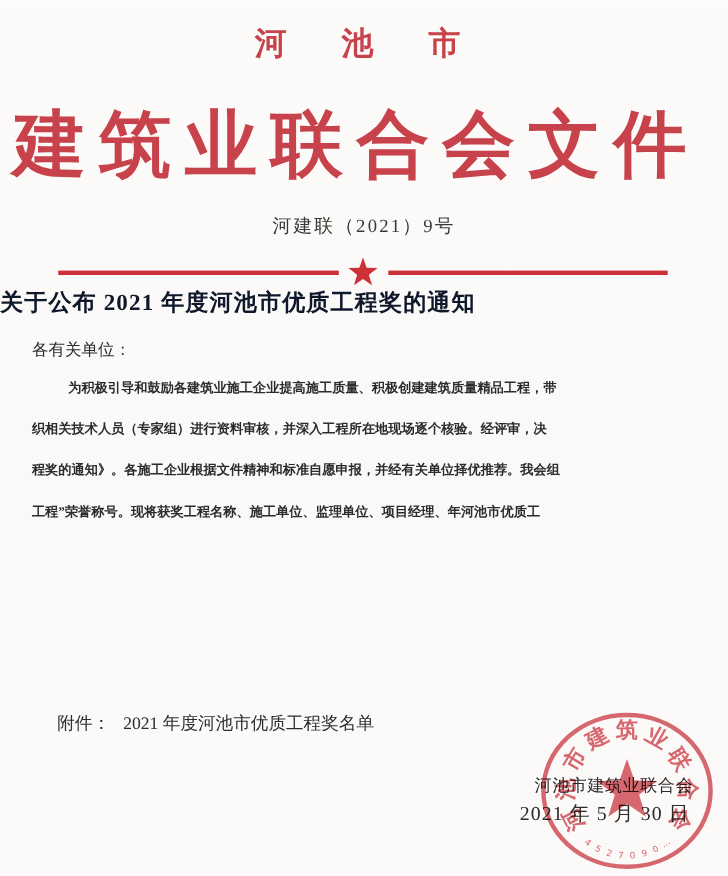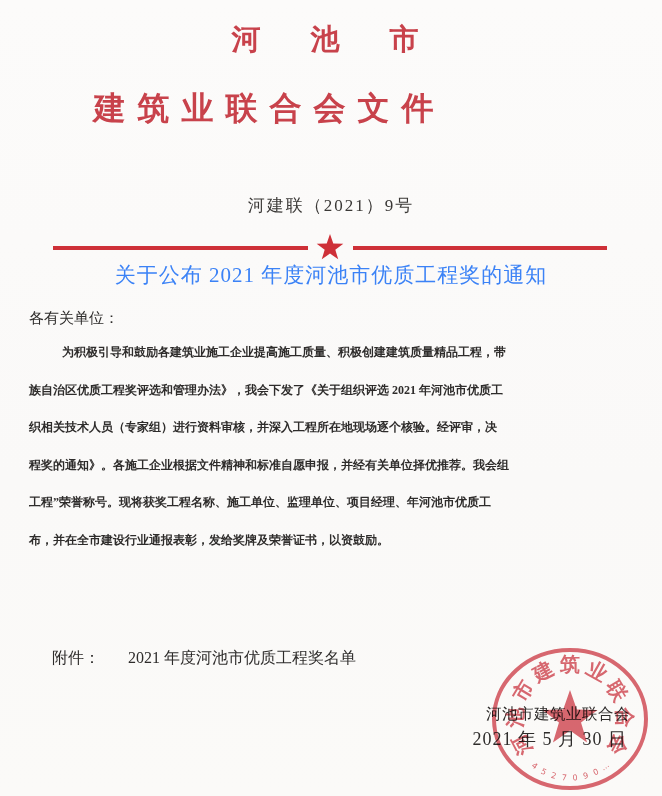--- a/index.html
+++ b/index.html
@@ -28,23 +28,24 @@
     text-align:center;
     font-size:29px;font-weight:bold;
     color:var(--red-header);
     letter-spacing:50px;
     padding-left:38px; 
     white-space:nowrap;
   }
   .org-line2{
     top:87px;left:0;width:539px;
     text-align:center;
-    font-size:32px;font-weight:bold;
+    font-size:66px;font-weight:bold;
     color:var(--red-header);
     letter-spacing:12px;
+    padding-left:12px;
     white-space:nowrap;
   }
   .doc-number{
     top:194px;left:0;width:662px;
     text-align:center;
     font-size:17px;
     letter-spacing:2px;
     color:#3a3836;
     white-space:nowrap;
   }
@@ -52,24 +53,23 @@
   
   .rule-wrap{
     top:232px;left:53px;width:554px;height:32px;
     display:flex;align-items:center;
   }
   .rule-seg{height:4px;background:var(--red-rule);flex:1;}
   .rule-star{width:45px;height:32px;flex:0 0 45px;display:flex;align-items:center;justify-content:center;}
 
   .notice-title{
     top:261px;left:0;width:662px;
-    text-align:center;
-    font-size:21px;font-weight:normal;
+    font-size:21px;font-weight:bold;
     letter-spacing:1px;
-    color:#3b82f6;
+    color:#0f172a;
     white-space:nowrap;
   }
 
   .salutation{
     top:309px;left:29px;
     font-size:15px;
     white-space:nowrap;
   }
   .paragraph{
     top:334px;left:29px;width:608px;
@@ -79,21 +79,21 @@
   }
   .p-line{white-space:nowrap;}
   .p-line:first-child{text-indent:33px;}
 
   .attachment{
     top:648px;left:29px;
     font-size:16px;
     text-indent:23px;
     white-space:nowrap;
   }
-  .attachment .att-text{margin-left:28px;}
+  .attachment .att-text{margin-left:12px;}
 
   .sig-org{
     top:704px;left:0;width:630px;
     text-align:right;
     font-size:15.5px;
     letter-spacing:0.5px;
     white-space:nowrap;
   }
   .sig-date{
     top:727px;left:0;width:627px;
@@ -141,25 +141,23 @@
   </div>
   <div class="rule-seg"></div>
 </div>
 
 <div class="abs notice-title">关于公布 2021 年度河池市优质工程奖的通知</div>
 
 <div class="abs salutation">各有关单位：</div>
 
 <div class="abs paragraph">
   <div class="p-line">为积极引导和鼓励各建筑业施工企业提高施工质量、积极创建建筑质量精品工程，带</div>
-  <div class="p-line">族自治区优质工程奖评选和管理办法》，我会下发了《关于组织评选 2021 年河池市优质工</div>
   <div class="p-line">织相关技术人员（专家组）进行资料审核，并深入工程所在地现场逐个核验。经评审，决</div>
   <div class="p-line">程奖的通知》。各施工企业根据文件精神和标准自愿申报，并经有关单位择优推荐。我会组</div>
   <div class="p-line">工程”荣誉称号。现将获奖工程名称、施工单位、监理单位、项目经理、年河池市优质工</div>
-  <div class="p-line">布，并在全市建设行业通报表彰，发给奖牌及荣誉证书，以资鼓励。</div>
 </div>
 
 <div class="abs attachment">
   <span class="att-label">附件：</span><span class="att-text">2021 年度河池市优质工程奖名单</span>
 </div>
 
 <div class="abs sig-org">河池市建筑业联合会</div>
 <div class="abs sig-date">2021 年 5 月 30 日</div>
 
 <svg class="abs seal-svg" viewBox="0 0 190 170" aria-hidden="true">

